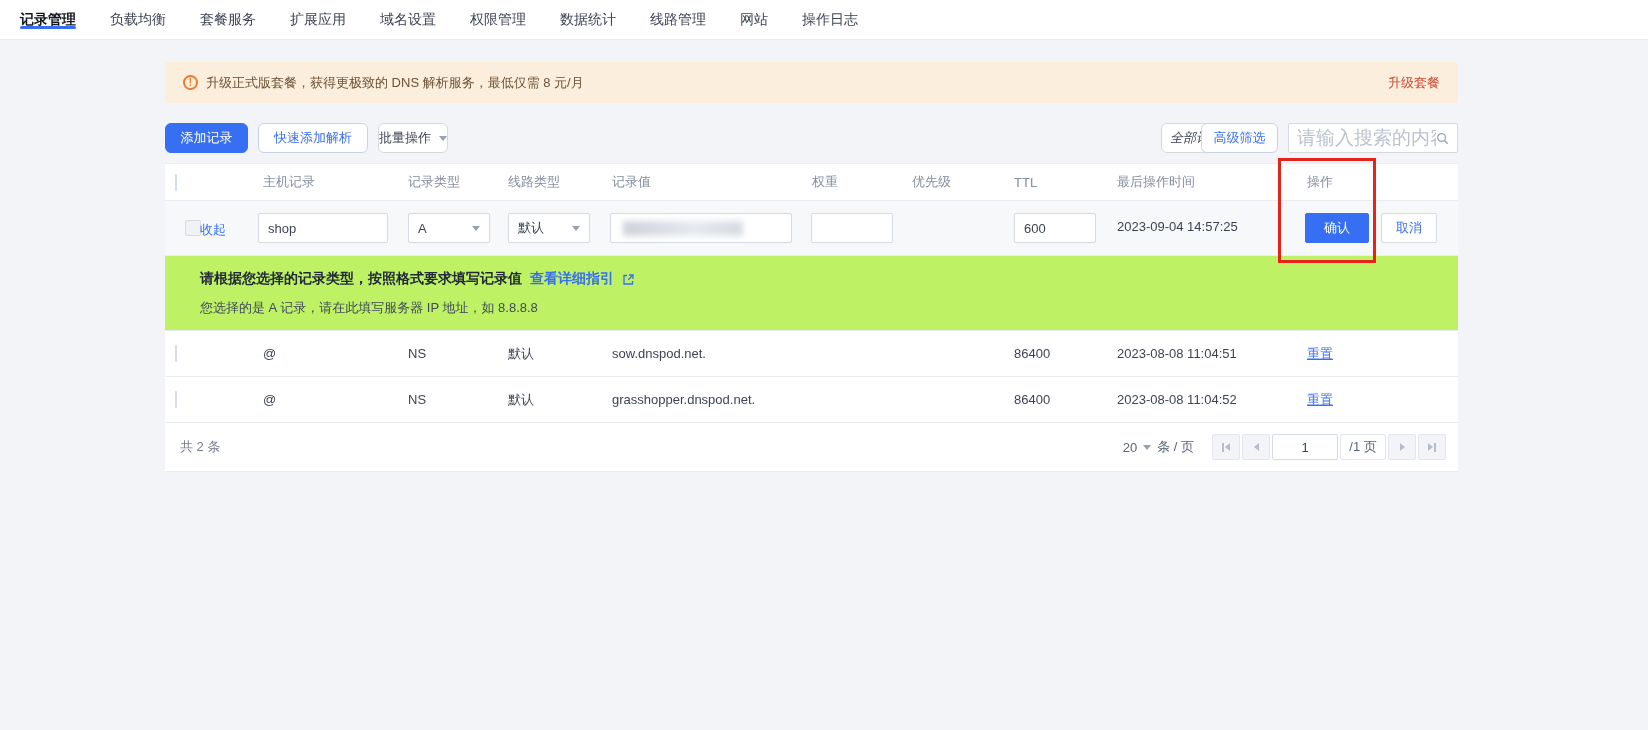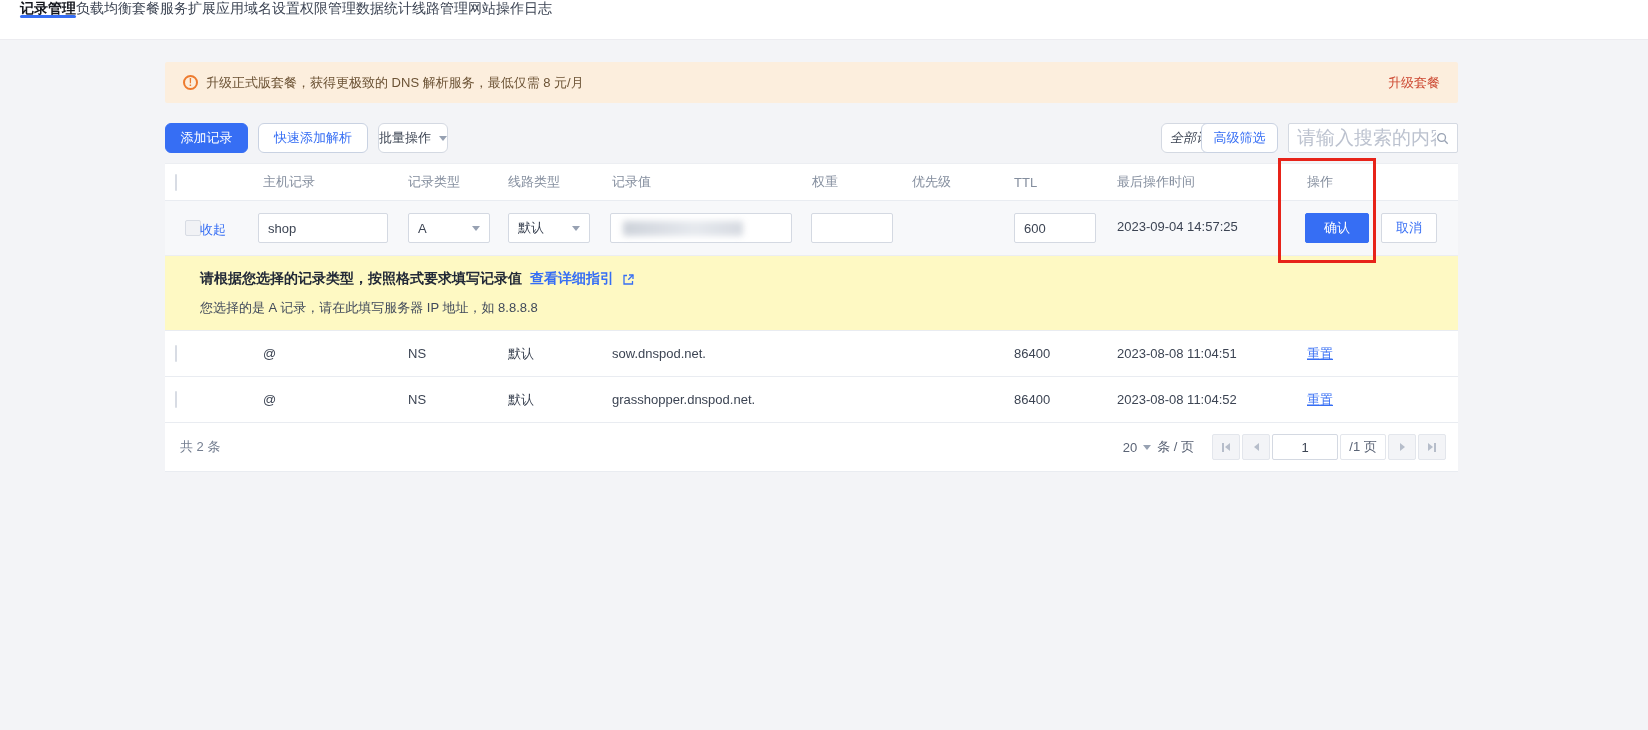--- a/index.html
+++ b/index.html
@@ -2,21 +2,21 @@
 <html><head>
 <meta charset="utf-8">
 <style>
   * { margin:0; padding:0; box-sizing:border-box; }
   html,body { width:1648px; height:730px; }
   body { font-family:"Liberation Sans","DejaVu Sans",sans-serif; background:#f3f4f7; position:relative; overflow:hidden; }
 
   .page { position:absolute; inset:0; width:1648px; height:730px; }
 
   
-  .topnav { position:absolute; top:0; left:0; width:1648px; height:40px; background:#fff; border-bottom:1px solid #ececf0; display:flex; align-items:flex-start; padding:0 20px; }
+  .topnav { position:absolute; top:0; left:0; width:1648px; height:40px; background:#fff; border-bottom:1px solid #ececf0; display:flex; align-items:center; padding:0 20px; gap:34px; }
   .tab { font-size:14px; color:#3c4453; display:flex; align-items:center; cursor:pointer; position:relative; white-space:nowrap; }
   .tab.active { color:#15181f; font-weight:bold; }
   .tab.active::after { content:""; position:absolute; left:0; right:0; bottom:0; height:3px; background:#366ef4; border-radius:2px; }
 
   
   .banner { position:absolute; left:165px; top:62px; width:1293px; height:41px; background:#fceedd; display:flex; align-items:center; padding:0 18px; font-size:13px; color:#6b5234; border-radius:2px; }
   .warn-icon { width:15px; height:15px; border:2px solid #ed7b2f; border-radius:50%; color:#ed7b2f; font-size:10px; font-weight:bold; display:flex; align-items:center; justify-content:center; margin-right:8px; flex:none; line-height:1; }
   .banner-text { flex:1; }
   .upgrade-link { color:#cd4a33; cursor:pointer; font-size:13px; }
 
@@ -44,21 +44,21 @@
 
   
   .edit-row { position:relative; height:55px; background:#f7f8fa; border-bottom:1px solid #eceef2; }
   .edit-row .checkbox { position:absolute; left:10px; top:19px; background:#f1f2f5; }
   .fld { position:absolute; top:12px; height:30px; background:#fff; border:1px solid #d4d9e2; border-radius:2px; font-size:13px; color:#3c4453; }
   input.fld { padding:14px 9px; outline:none; font-family:inherit; }
   .select { display:flex; align-items:center; justify-content:space-between; padding:0 9px; cursor:pointer; }
   .blur-blob { position:absolute; left:12px; top:7px; width:120px; height:15px; background:linear-gradient(90deg,#cdd2da,#e6e9ee 60%,#d6dae1); filter:blur(3px); border-radius:2px; }
   .btn-sm { position:absolute; top:12px; height:30px; font-size:13px; border-radius:2px; display:flex; align-items:center; justify-content:center; cursor:pointer; }
 
-  .help { background:#fef9c3; border-bottom:1px solid #e9ecf1; height:75px; padding:14px 0 0 35px; }
+  .help { background:#bef264; border-bottom:1px solid #e9ecf1; height:75px; padding:14px 0 0 35px; }
   .help-title { font-size:14px; font-weight:bold; color:#222937; display:flex; align-items:center; gap:8px; }
   .help-title .link { font-size:14px; font-weight:bold; }
   .help-desc { margin-top:11px; font-size:13px; color:#414a5b; }
 
   
   .tfoot { height:48px; display:flex; align-items:center; padding:0 12px 0 15px; font-size:13px; color:#747e90; }
   .tfoot .spacer { flex:1; }
   .pagesize { display:flex; align-items:center; gap:6px; margin-right:18px; cursor:pointer; color:#5b6476; }
   .pager { display:flex; align-items:center; gap:2px; }
   .pg-btn { width:28px; height:26px; background:#f3f4f7; border:1px solid #e3e6ec; border-radius:2px; display:flex; align-items:center; justify-content:center; gap:1px; cursor:pointer; }

